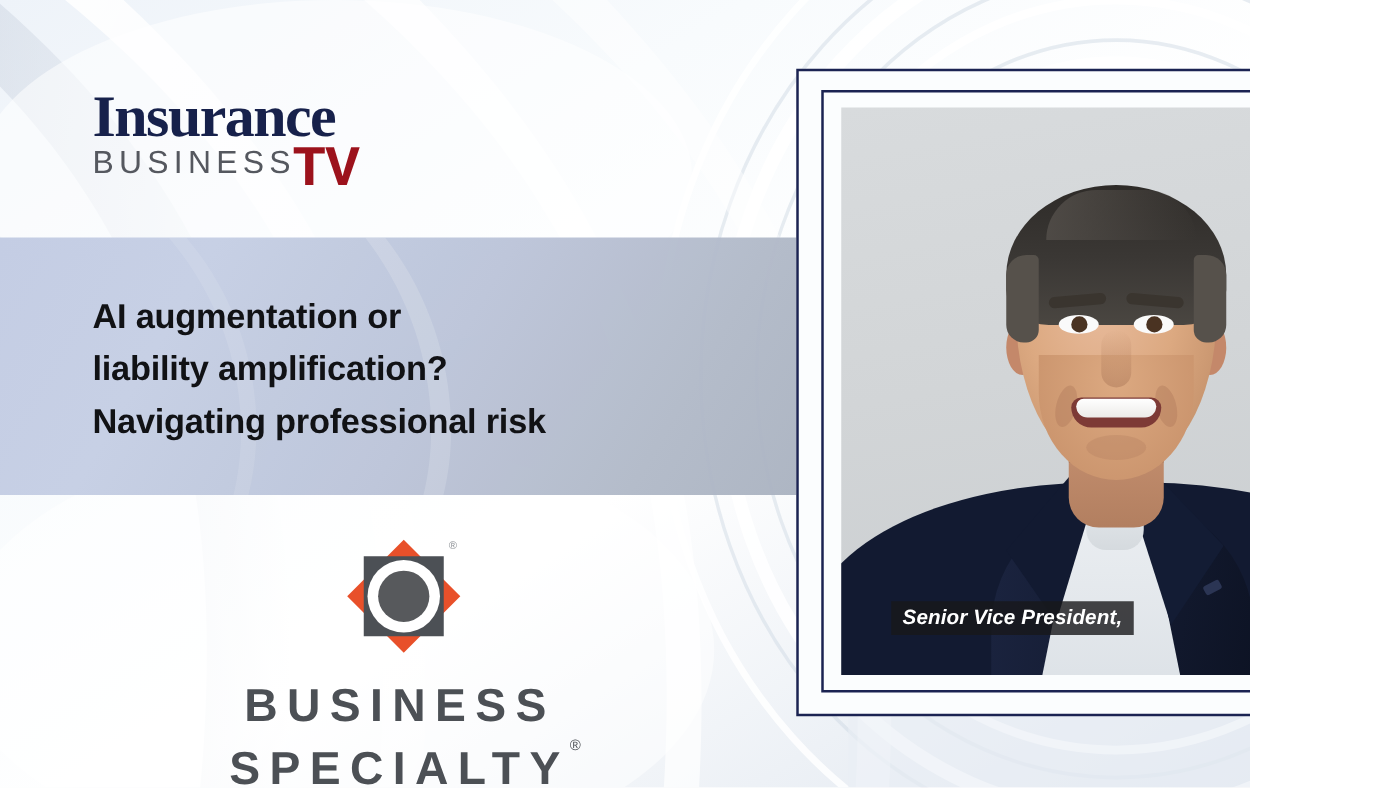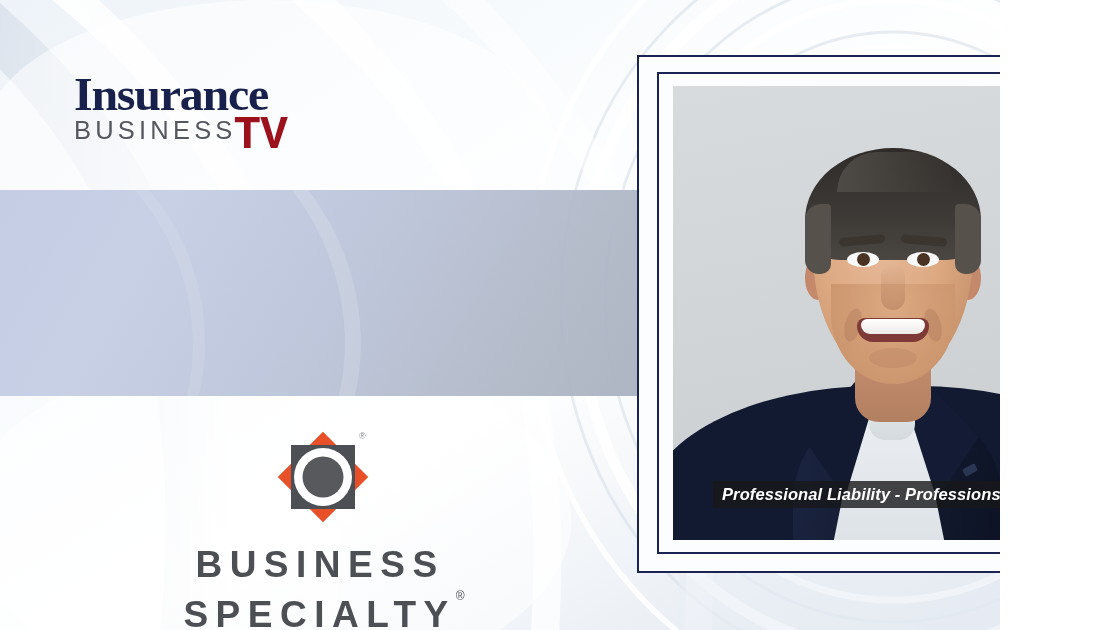--- a/index.html
+++ b/index.html
@@ -337,20 +337,23 @@
     <div id="title-band">
       <div id="title-band-sheen">
         <svg viewBox="0 0 677 206" preserveAspectRatio="none" aria-hidden="true">
           <path d="M 300 -10 C 360 60 372 150 352 216 L 336 216 C 356 150 344 60 284 -10 Z" fill="#ffffff" fill-opacity=".16"></path>
           <path d="M 140 -10 C 206 60 216 150 196 216 L 184 216 C 204 150 192 60 126 -10 Z" fill="#ffffff" fill-opacity=".10"></path>
           <rect x="0" y="0" width="677" height="206" fill="url(#gShade)" fill-opacity=".0"></rect>
         </svg>
       </div>
     </div>
 
+    <div id="title-text">AI augmentation or
+liability amplification?
+Navigating professional risk</div>
 
     <div id="wf-lockup">
 
       <div id="wf-mark">
         <svg viewBox="0 0 104 104" width="104" height="104" aria-hidden="true">
 
           <rect x="20" y="20" width="64" height="64" fill="#e8502a" transform="rotate(45 52 52)"></rect>
 
           <rect x="20" y="20" width="64" height="64" fill="#4c5055"></rect>
 
@@ -398,16 +401,16 @@
     <div class="ph" id="ph-smile-l"></div>
     <div class="ph" id="ph-smile-r"></div>
     <div class="ph" id="ph-mouth"></div>
     <div class="ph" id="ph-teeth"></div>
     <div class="ph" id="ph-chin"></div>
     <div class="ph" id="ph-lapel-pin"></div>
   </div>
 
 
   <div id="speaker-role">
-    <div class="role-line">Professional Liability - Professions</div>
+    <div class="role-line">Senior Vice President,</div>
   </div>
 
 </div>
 
 </body></html>

